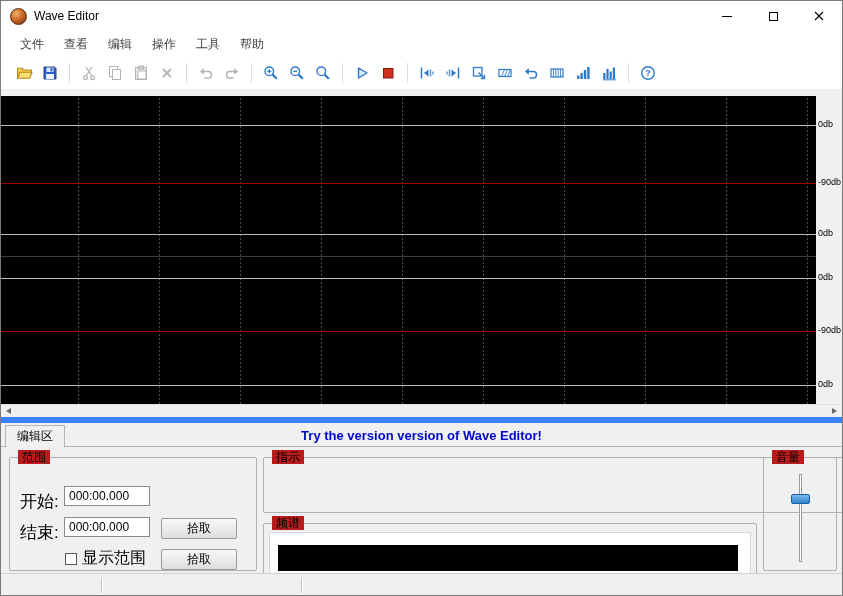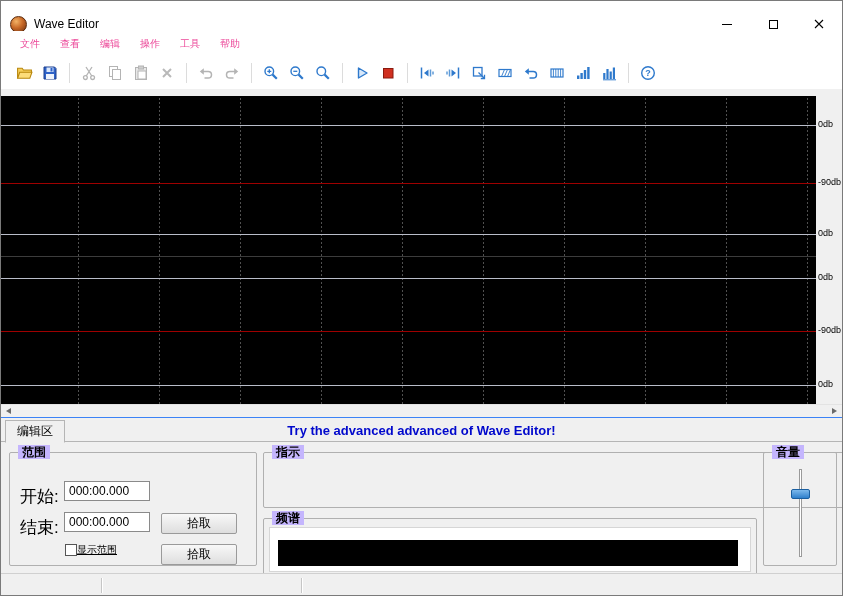--- a/index.html
+++ b/index.html
@@ -3,35 +3,35 @@
 <meta charset="utf-8">
 <style>
   * { box-sizing: border-box; margin: 0; padding: 0; }
   html,body { width:843px; height:596px; }
   body { font-family:"Liberation Sans","DejaVu Sans",sans-serif; background:#fff; }
 
   .window { position:relative; width:843px; height:596px; background:#fff;
             border:1px solid #7a7a7a; overflow:hidden; }
 
   
-  .titlebar { position:absolute; top:8px; left:0; right:0; height:30px; background:#fff;
+  .titlebar { position:absolute; top:0; left:0; right:0; height:30px; background:#fff;
               display:flex; align-items:center;text-align:center; }
   .app-icon { width:17px; height:17px; border-radius:50%; margin-left:9px; flex:0 0 auto;
               background:radial-gradient(circle at 35% 30%, #f2b266 0%, #c96a28 45%, #6e3010 100%);
               border:1px solid #5a2a0c; }
   .title-text { margin-left:7px; font-size:12px; color:#000; }
   .win-controls { margin-left:auto; align-self:stretch; display:flex; }
   .win-btn { width:46px; display:flex; align-items:center; justify-content:center; }
   .glyph-min { width:10px; height:1px; background:#000; }
   .glyph-max { width:9px; height:9px; border:1px solid #000; }
 
   
   .menubar { position:absolute; top:30px; left:0; right:0; height:26px; background:#fff;
              display:flex; align-items:center; padding-left:9px; }
-  .menu-item { font-size:10px; padding:4px 10px; color:#ec4899;font-family:Liberation Serif, serif; }
+  .menu-item { font-size:12px; padding:4px 10px; color:#404040;font-family:Liberation Serif, serif; }
 
   
   .toolbar { position:absolute; top:56px; left:0; right:0; height:32px; background:#fff;
              display:flex; align-items:center; padding-left:10px; }
   .tool { width:26px; height:26px; display:flex; align-items:center; justify-content:center; }
   .tsep { width:1px; height:20px; background:#dcdcdc; margin:0 6px; }
 
   
   .wave-wrap { position:absolute; top:88px; left:0; right:0; height:315px; background:#f0f0f0; }
   .wave-canvas { position:absolute; top:7px; left:0; width:815px; height:308px;
@@ -49,41 +49,41 @@
 
   
   .hscroll { position:absolute; top:403px; left:0; right:0; height:13px; background:#f0f0f0;
              border-top:1px solid #e3e3e3; }
   .scroll-arrow { position:absolute; top:3px; width:0; height:0; border-style:solid; }
   .scroll-left  { left:5px;  border-width:3.5px 5px 3.5px 0; border-color:transparent #6a6a6a transparent transparent; }
   .scroll-right { right:5px; border-width:3.5px 0 3.5px 5px; border-color:transparent transparent transparent #6a6a6a; }
 
   
   .bottom { position:absolute; top:416px; left:0; right:0; height:156px; background:#f0f0f0;
-            border-top:1px solid #3b82f6; }
+            border-top:6px solid #3b82f6; }
   .tab-row { position:absolute; top:0; left:0; right:0; height:24px; border-bottom:1px solid #b5b5b5; }
   .tab { position:absolute; left:4px; top:2px; height:23px; padding:0 11px; z-index:2;
          display:flex; align-items:center; font-size:12px; background:#f0f0f0;
          border:1px solid #b5b5b5; border-bottom:1px solid #f0f0f0; }
   .promo { position:absolute; top:5px; left:0; right:0; text-align:center;
            font-size:13px; font-weight:bold; color:#0008cc; }
 
   .group { position:absolute; border:1px solid #b0b0b0; border-radius:2px; }
-  .group-title { position:absolute; top:-8px; left:8px; padding:0 4px; background:#c4b5fd;
-                 font-size:12px; line-height:14px; color:#000;font-weight:bold; }
+  .group-title { position:absolute; top:-8px; left:8px; padding:0 4px; background:#b91c1c;
+                 font-size:12px; line-height:14px; color:#000; }
 
   #grp-range { left:8px; top:34px; width:248px; height:114px; }
   .frow-label { position:absolute; font-size:17px; color:#000; }
   .finput { position:absolute; left:54px; width:86px; height:20px; border:1px solid #8a8a8a;
             background:#fff; font-size:12px; padding:1px 4px; font-family:inherit; }
   .fbtn { position:absolute; left:151px; width:76px; height:21px; font-size:12px;
           background:linear-gradient(#f8f8f8,#dedede); border:1px solid #9a9a9a;
           border-radius:2px; font-family:inherit; color:#000;margin-top:32px; }
   .chk-row { position:absolute; left:55px; top:90px; display:flex; align-items:center;
-             font-size:10px; color:#000;text-decoration:underline; }
+             gap:5px; font-size:16px; color:#000; }
   .chk-box { width:12px; height:12px; background:#fff; border:1px solid #555; flex:0 0 auto; }
 
   #grp-ind  { left:262px; top:34px; width:582px; height:56px; }
   .inner-white { position:absolute; left:5px; right:5px; top:8px; bottom:5px; background:#fff;
                  border:1px solid #d6d6d6; display:flex; align-items:center; justify-content:center; }
   .time-big { font-size:30px; font-weight:bold; letter-spacing:1px; color:#000; }
 
   #grp-spec { left:262px; top:100px; width:494px; height:60px; }
   .spec-inner { position:absolute; left:5px; right:5px; top:8px; bottom:5px; background:#fff;
                 border:1px solid #d6d6d6; }
@@ -308,21 +308,21 @@
   </div>
 
   <div class="hscroll">
     <div class="scroll-arrow scroll-left"></div>
     <div class="scroll-arrow scroll-right"></div>
   </div>
 
   <div class="bottom">
     <div class="tab-row">
       <div class="tab">编辑区</div>
-      <div class="promo">Try the advanced advanced of Wave Editor!</div>
+      <div class="promo">Try the version version of Wave Editor!</div>
     </div>
 
     <div class="group" id="grp-range">
       <span class="group-title">范围</span>
       <span class="frow-label" style="left:10px; top:32px">开始:</span>
       <input class="finput" style="top: 28px;" value="000:00.000">
       <button class="fbtn" style="top:28px">拾取</button>
       <span class="frow-label" style="left:10px; top:63px">结束:</span>
       <input class="finput" style="top: 59px;" value="000:00.000">
       <button class="fbtn" style="top:59px">拾取</button>

